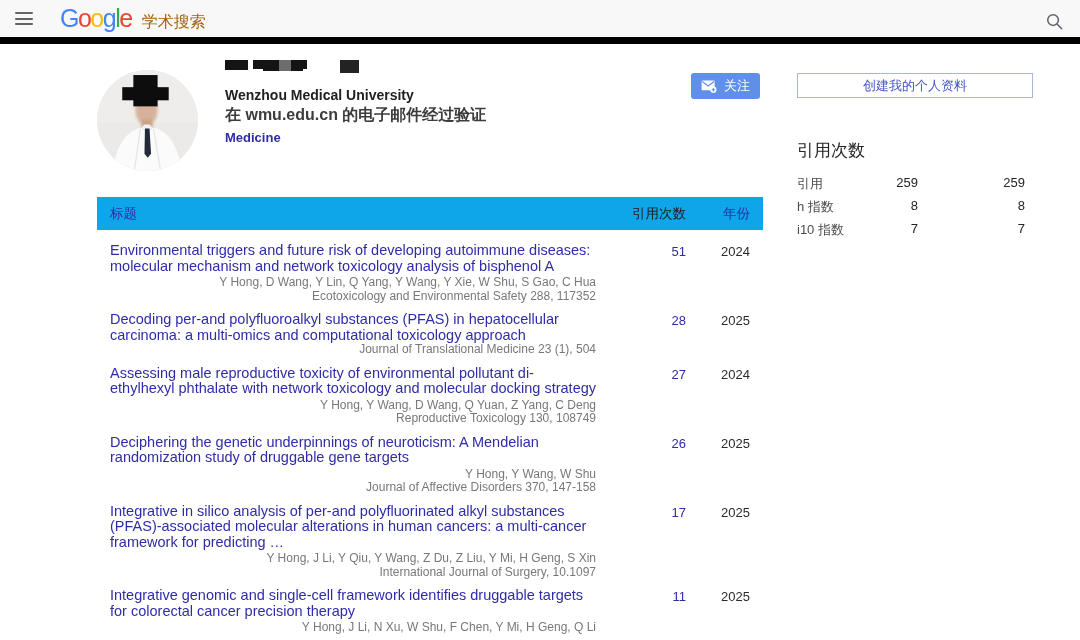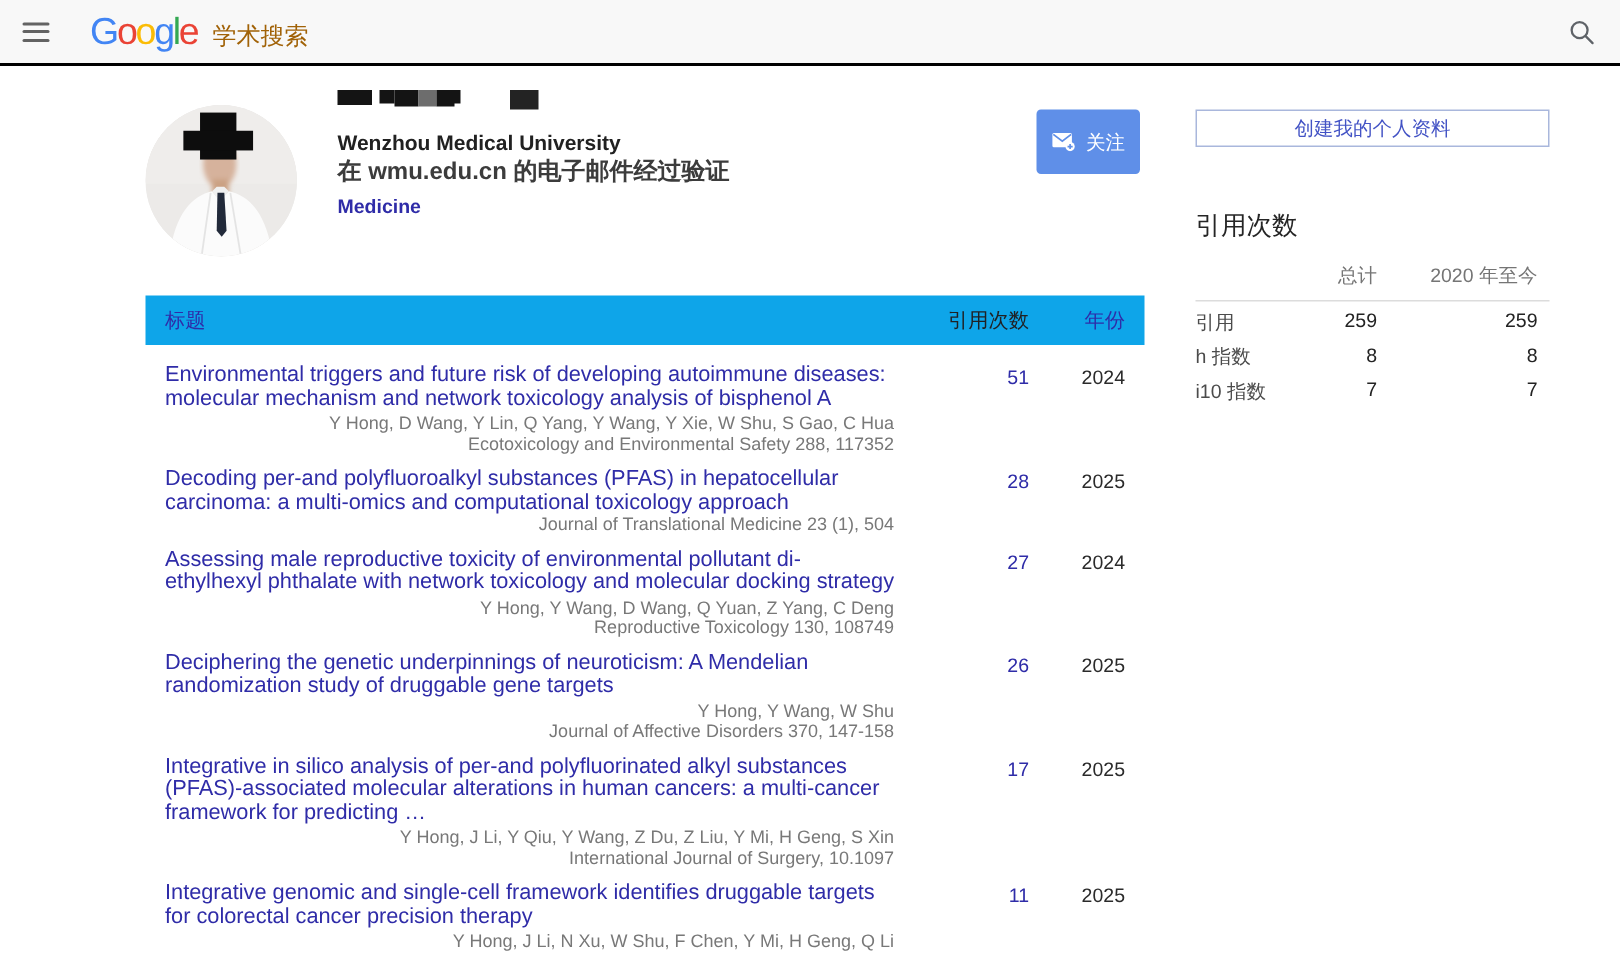--- a/index.html
+++ b/index.html
@@ -6,21 +6,21 @@
   html,body { margin:0; padding:0; }
   body {
     width:1080px; height:640px; position:relative; overflow:hidden;
     background:#ffffff;
     font-family:"Liberation Sans","DejaVu Sans",sans-serif;
     -webkit-font-smoothing:antialiased;
   }
   
   .topbar {
     position:absolute; top:0; left:0; width:1080px; height:44px;
-    background:#f8f8f8; border-bottom:2px solid #000000;
+    background:#f8f8f8; border-bottom:7px solid #000000;
     display:flex; align-items:center;
   }
   .hamburger { width:18px; margin-left:15px; cursor:pointer; }
   .hamburger span { display:block; height:2px; background:#636363; margin:3.5px 0; border-radius:1px; }
   .logo-wrap { display:flex; align-items:baseline; margin-left:27px; }
   .google-logo { font-size:25px; font-weight:500; letter-spacing:-1.5px; line-height:1; }
   .scholar-label { font-size:16px; color:#a16207; margin-left:10px; line-height:1; }
   .search-btn { position:absolute; right:16px; top:12px; cursor:pointer; }
 
   
@@ -38,21 +38,21 @@
   .r3 { left:38px; top:4;  width:16px; height:11px; }
   .r4 { left:54px; top:4;  width:12px; height:11px; background:#6d6d6d; }
   .r5 { left:66px; top:4;  width:12px; height:11px; }
   .r6 { left:72px; top:10; width:10px; height:9px; }
   .r7 { left:115px; top:2; width:19px; height:13px; background:#232323; }
   .affiliation { font-size:14px; color:#212121; margin-top:4px; line-height:19px; }
   .verified { font-size:16px; color:#3c3c3c; line-height:19px; }
   .interest { font-size:13px; color:#2f2ca8; margin-top:6px; cursor:pointer; }
 
   .follow-btn {
-    position:absolute; right:3px; top:29px; height:43px;
+    position:absolute; right:3px; top:29px; height:26px;
     background:#5f8fe8; color:#fff; font-size:13px;
     border:none; border-radius:3px; padding:0 10px;
     display:flex; align-items:center; gap:7px; cursor:pointer;
   }
 
   .results-header {
     position:absolute; left:0; top:153px; width:666px; height:33px;
     background:#0ea5e9; display:grid; grid-template-columns:1fr 90px 77px;
     align-items:center; font-size:13.5px;
   }
@@ -237,25 +237,20 @@
 
   </div>
 </div>
 
 <div class="side-col">
   <button class="create-btn">创建我的个人资料</button>
 
   <div class="cited-title">引用次数</div>
 
   <div class="cited-table">
-    <div class="cited-hrow">
-      <span class="c-label"></span>
-      <span class="c-all">总计</span>
-      <span class="c-since">2020 年至今</span>
-    </div>
     <div class="cited-row">
       <span class="c-label">引用</span>
       <span class="c-all">259</span>
       <span class="c-since">259</span>
     </div>
     <div class="cited-row">
       <span class="c-label">h 指数</span>
       <span class="c-all">8</span>
       <span class="c-since">8</span>
     </div>

